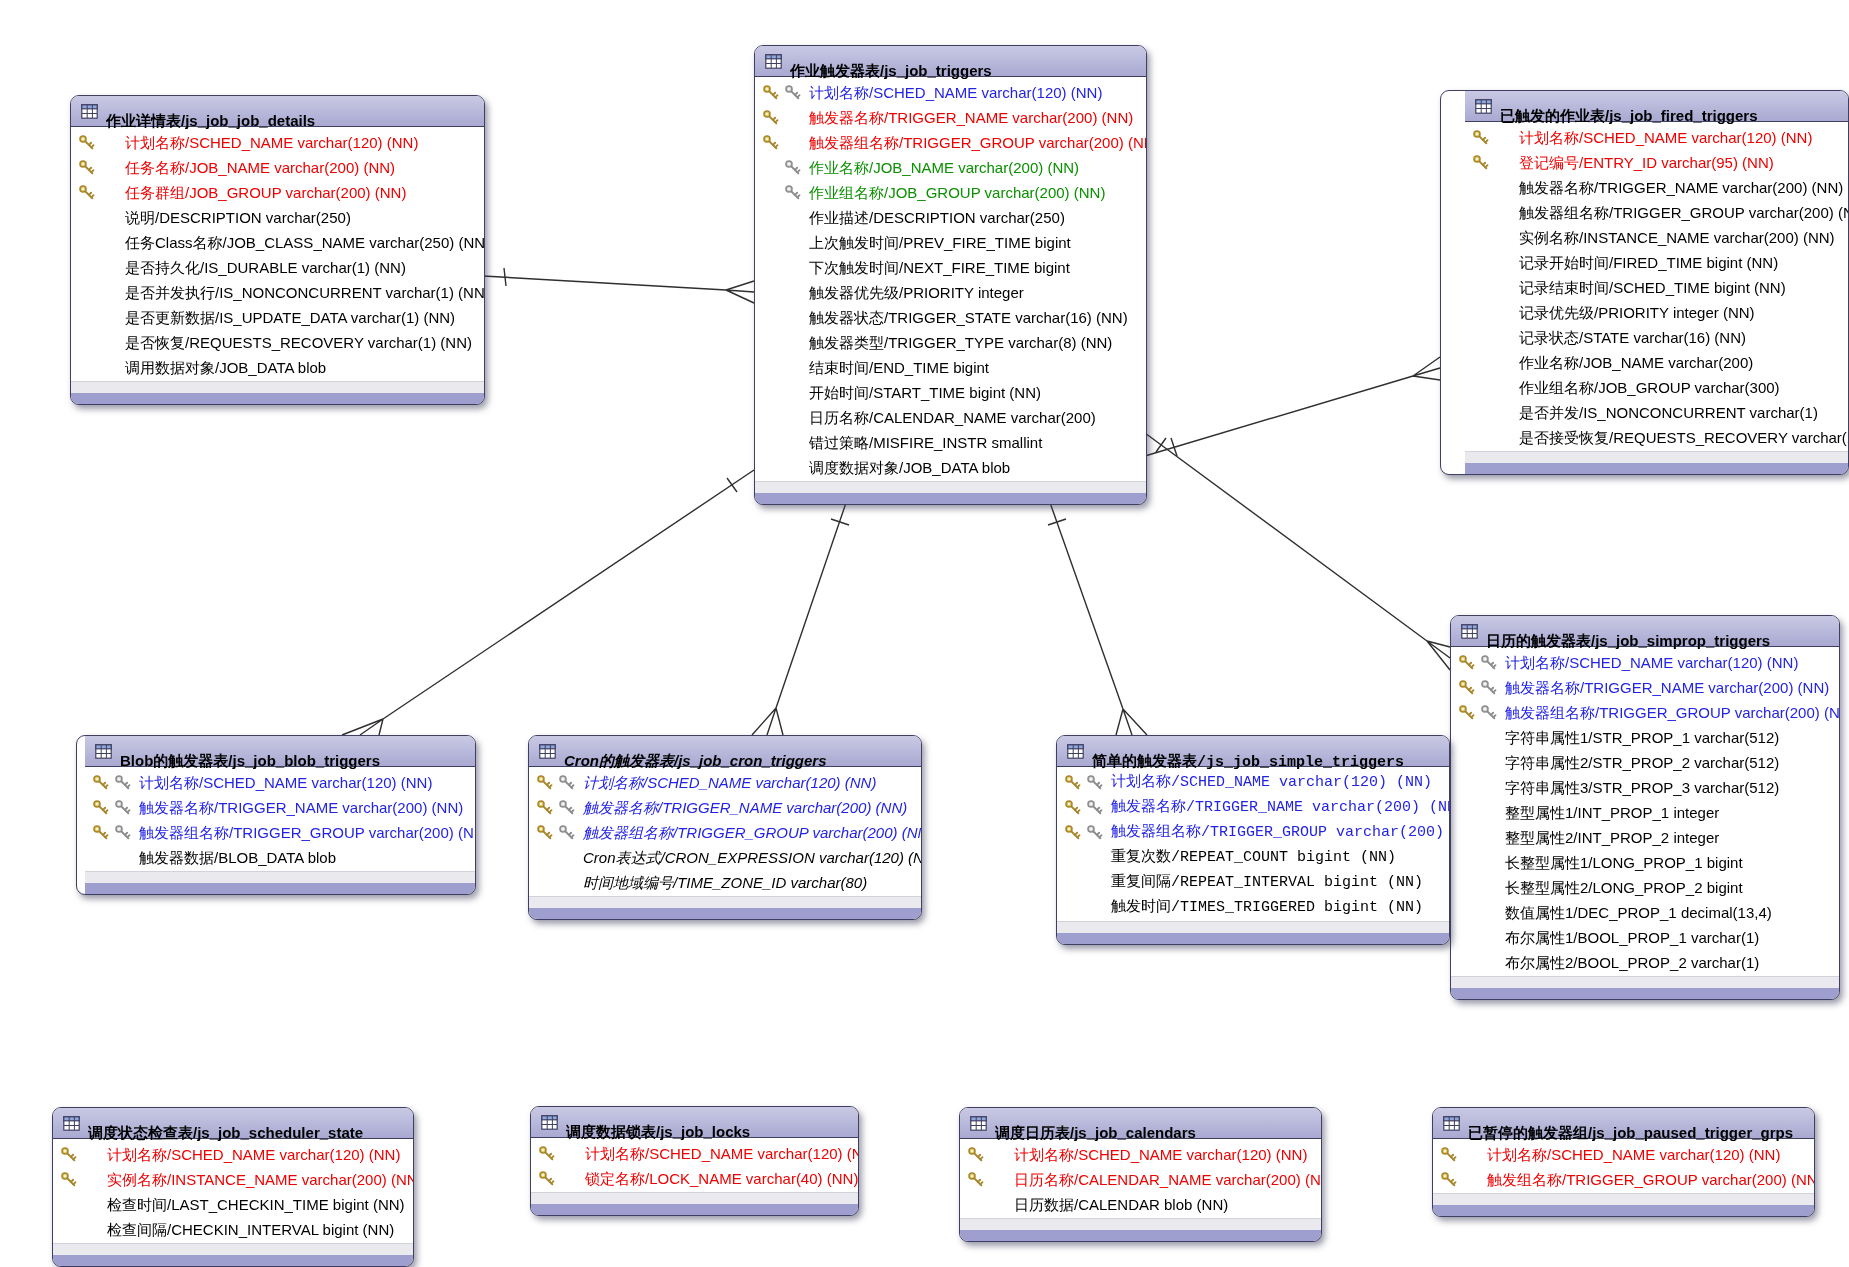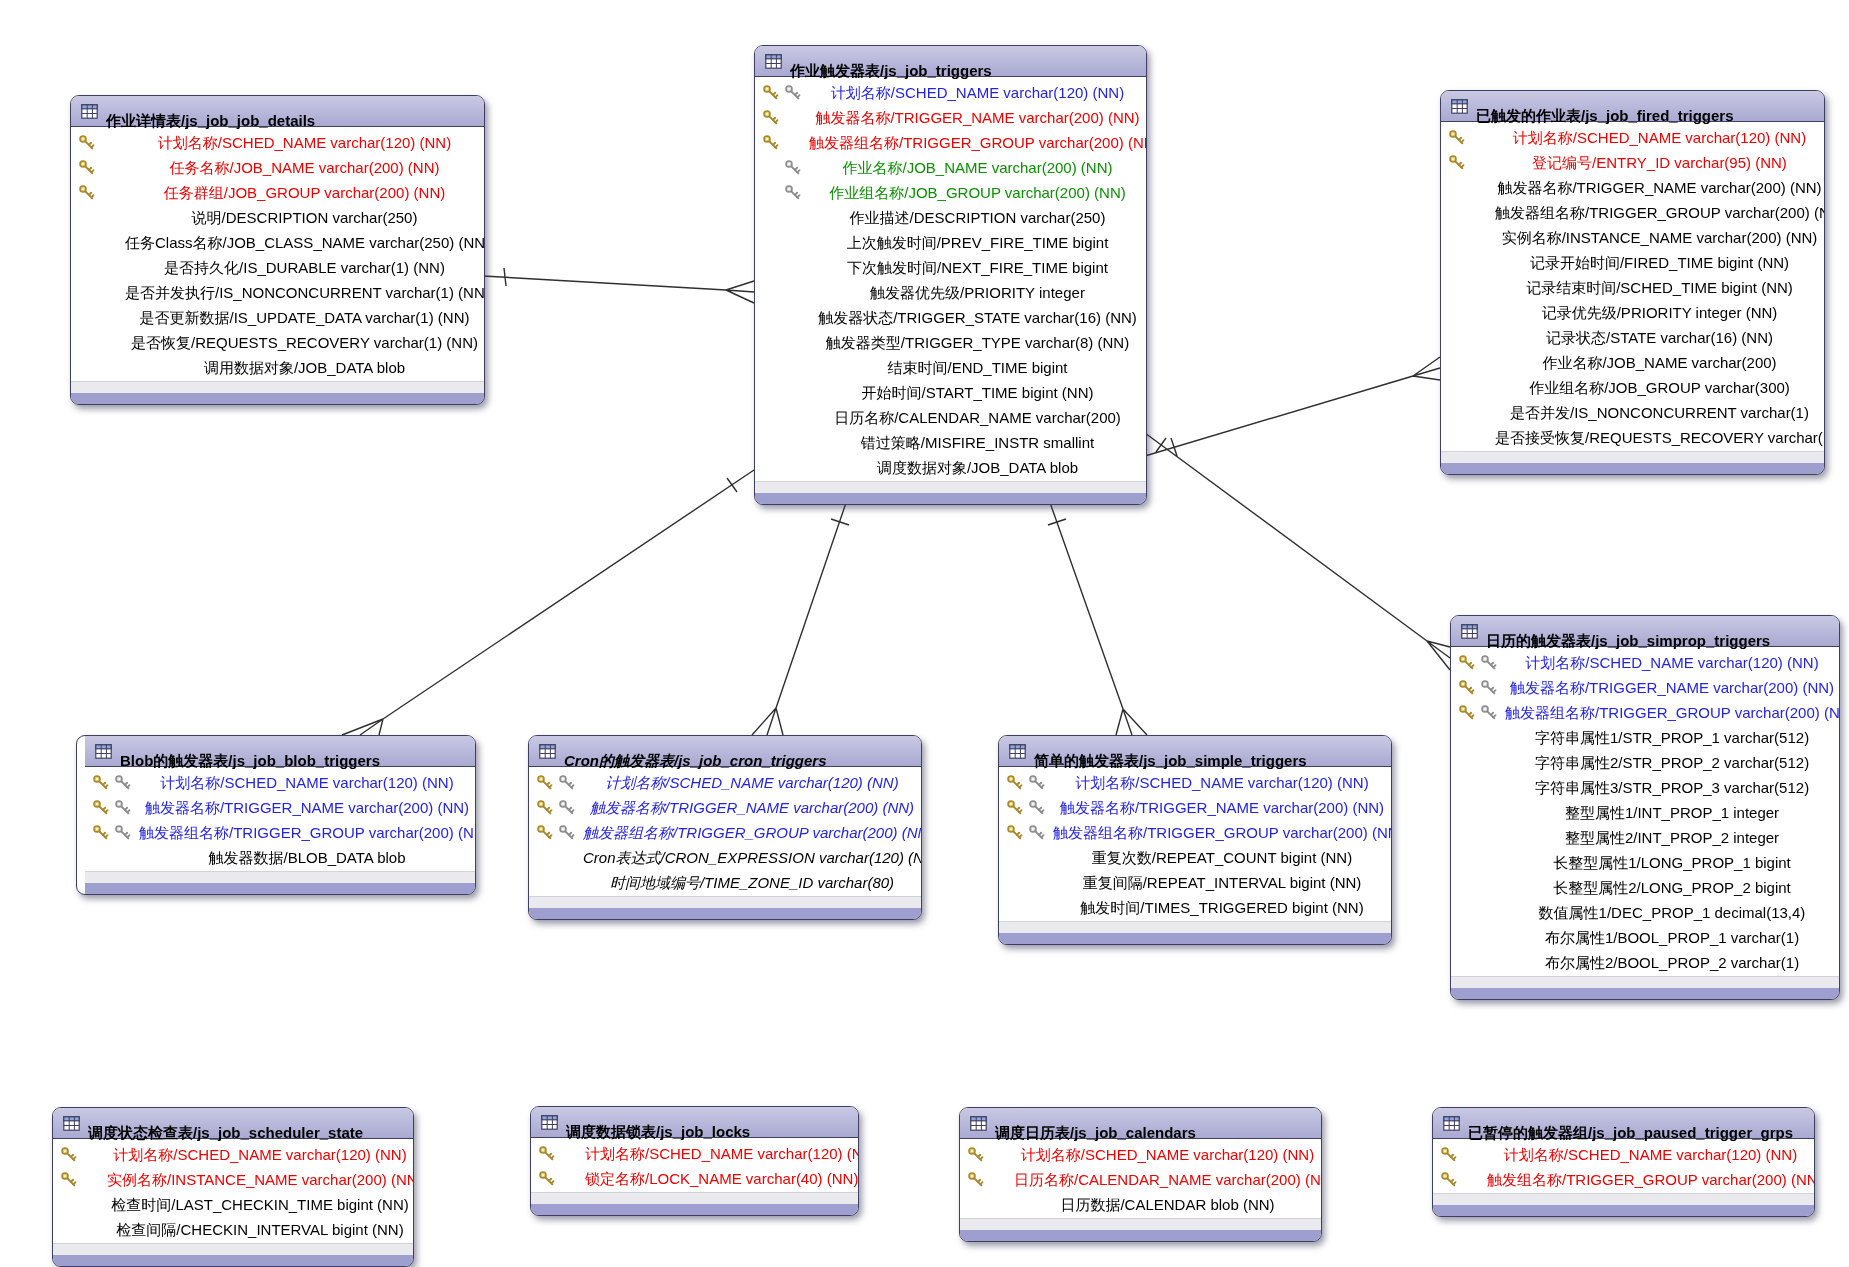--- a/index.html
+++ b/index.html
@@ -5,32 +5,32 @@
   html,body{margin:0;padding:0;background:#ffffff;}
   #canvas{position:relative;width:1849px;height:1267px;background:#ffffff;overflow:hidden;
           font-family:"Liberation Sans","DejaVu Sans",sans-serif;}
   #rel-layer{position:absolute;left:0;top:0;width:1849px;height:1267px;}
   .entity{position:absolute;background:#ffffff;border:1.5px solid #3f3f63;border-radius:9px;
           box-shadow:3px 4px 6px rgba(60,60,90,.5);overflow:hidden;}
   .hdr{height:30px;display:flex;align-items:center;gap:8px;padding:0 10px;
        background:linear-gradient(#c9c9e4,#a9a9d2);border-bottom:1.5px solid #3f3f63;
        font-weight:bold;font-size:15px;color:#000;}
   .hdr .title{white-space:nowrap;overflow:hidden;margin-top:20px;}
-  .rows{padding:3px 0 1px 0;text-align:center;}
+  .rows{padding:3px 0 1px 0;}
   .row{position:relative;height:25px;line-height:25px;font-size:15px;padding-left:54px;white-space:nowrap;}
   .ftr-gray{height:11px;background:#e9e9ee;border-top:1px solid #d2d2da;}
   .ftr-bar{height:11px;background:#9e9ecf;}
   
   #t-job_details{left:70px;top:95px;width:413px;}
   #t-triggers{left:754px;top:45px;width:391px;}
-  #t-fired{left:1440px;top:90px;width:383px;}
+  #t-fired{left:1440px;top:90px;width:383px;padding-left:24px;}
   #t-simprop{left:1450px;top:615px;width:388px;}
   #t-blob{left:76px;top:735px;width:390px;padding-left:8px;}
   #t-cron{left:528px;top:735px;width:392px;font-style:italic;}
-  #t-simple{left:998px;top:735px;width:392px;}
+  #t-simple{left:1056px;top:735px;width:392px;font-family:Liberation Mono, monospace;}
   #t-scheduler_state{left:52px;top:1107px;width:360px;}
   #t-locks{left:530px;top:1106px;width:327px;}
   #t-calendars{left:959px;top:1107px;width:361px;}
   #t-paused{left:1432px;top:1107px;width:381px;}
   .rel{stroke:#2f2f2f;stroke-width:1.4;fill:none;}
 </style>
 </head>
 <body>
 
 <div id="canvas">

